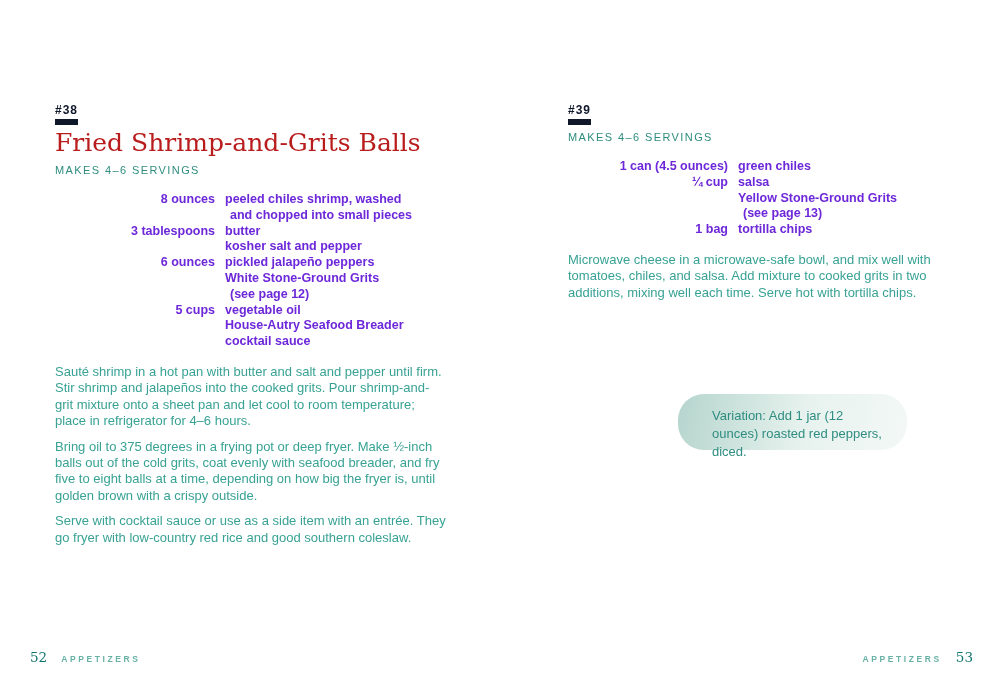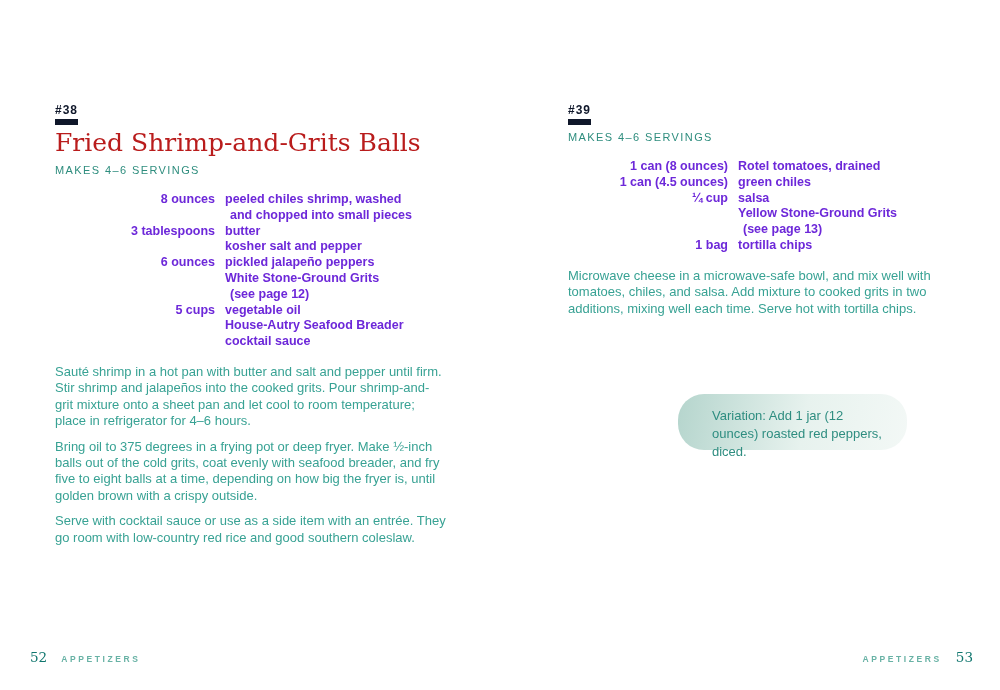--- a/index.html
+++ b/index.html
@@ -145,34 +145,30 @@
       </div>
       <div class="ing-row">
         <span class="qty"></span>
         <span class="ing">cocktail sauce</span>
       </div>
     </div>
 
     <div class="paragraphs">
       <p>Sauté shrimp in a hot pan with butter and salt and pepper until firm. Stir shrimp and jalapeños into the cooked grits. Pour shrimp-and-grit mixture onto a sheet pan and let cool to room temperature; place in refrigerator for 4–6 hours.</p>
       <p>Bring oil to 375 degrees in a frying pot or deep fryer. Make ½-inch balls out of the cold grits, coat evenly with seafood breader, and fry five to eight balls at a time, depending on how big the fryer is, until golden brown with a crispy outside.</p>
-      <p>Serve with cocktail sauce or use as a side item with an entrée. They go room with low-country red rice and good southern coleslaw.</p>
+      <p>Serve with cocktail sauce or use as a side item with an entrée. They go fryer with low-country red rice and good southern coleslaw.</p>
     </div>
   </div>
 
   <div class="col col-right">
     <div class="recipe-number">#39</div>
     <div class="servings">MAKES 4–6 SERVINGS</div>
 
     <div class="ingredients">
       <div class="ing-row">
-        <span class="qty">1 can (8 ounces)</span>
-        <span class="ing">Rotel tomatoes, drained</span>
-      </div>
-      <div class="ing-row">
         <span class="qty">1 can (4.5 ounces)</span>
         <span class="ing">green chiles</span>
       </div>
       <div class="ing-row">
         <span class="qty">¼ cup</span>
         <span class="ing">salsa</span>
       </div>
       <div class="ing-row">
         <span class="qty"></span>
         <span class="ing">Yellow Stone-Ground Grits</span>

